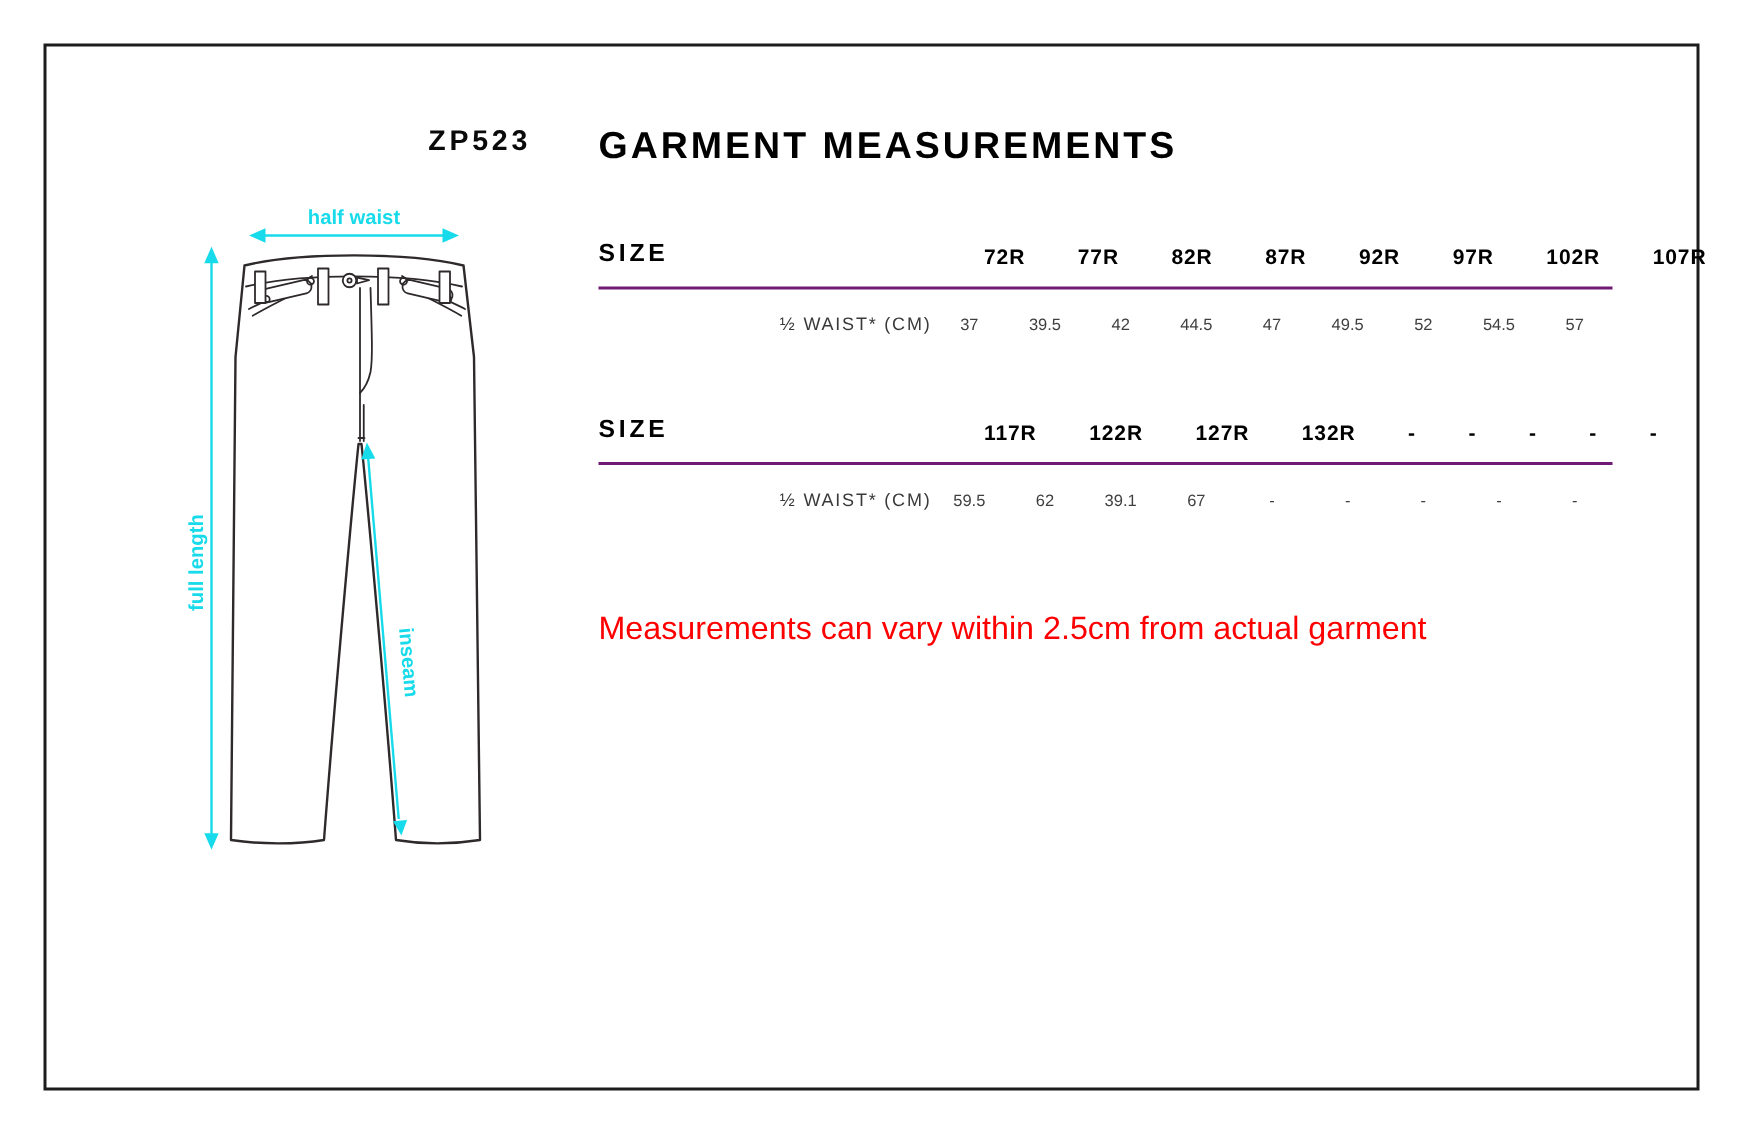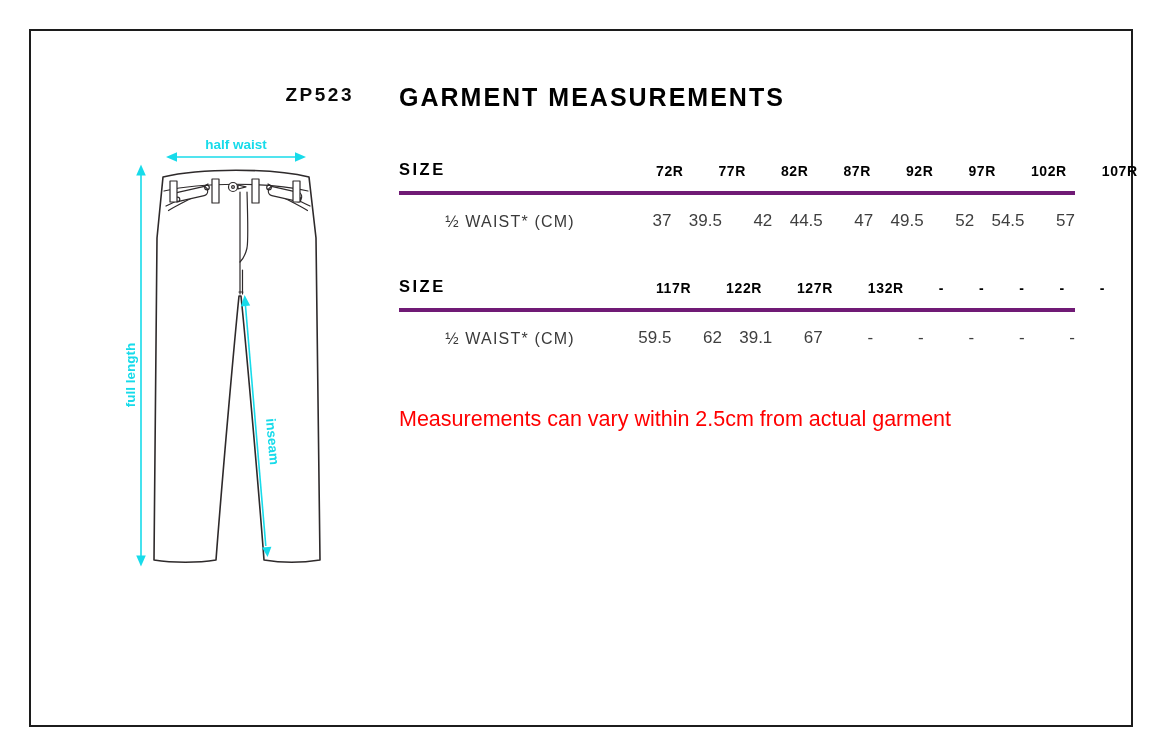--- a/index.html
+++ b/index.html
@@ -18,31 +18,31 @@
   .page-title{
     position:absolute;left:399px;top:83px;
     font-size:25px;font-weight:bold;letter-spacing:2px;color:#000000;
   }
   .diagram{position:absolute;left:120px;top:130px;width:215px;height:450px;}
   .mtable{position:absolute;left:399px;width:676px;}
   .mtable.t1{top:158px;}
   .mtable.t2{top:275px;}
   .size-row{
     display:grid;grid-template-columns:222px repeat(9,1fr);align-items:end;
-    padding:2px 0 12px 0;border-bottom:4px solid #701a75;
+    padding:2px 0 12px 0;border-bottom:2px solid #701a75;
     font-weight:bold;
   }
   .size-row .rowlabel{font-size:16.5px;letter-spacing:2.5px;text-align:left;}
   .size-row .cell{font-size:14px;letter-spacing:0.6px;text-align:left;margin-left:35px;}
   .val-row{
     display:grid;grid-template-columns:222px repeat(9,1fr);align-items:end;
     padding-top:16px;color:#3f3f3f;
   }
-  .val-row .rowlabel{font-size:16px;letter-spacing:1.2px;text-align:center;color:#3a3a3a;}
-  .val-row .cell{font-size:17px;text-align:right;}
+  .val-row .rowlabel{font-size:12px;letter-spacing:1.2px;text-align:right;color:#3a3a3a;}
+  .val-row .cell{font-size:11px;text-align:center;}
   .notes{
     position:absolute;left:399px;top:406px;width:690px;
     font-size:21.5px;line-height:27.5px;color:#111;
   }
   .notes .warning{color:#ff0000;}
   svg text.cyan-label{font-family:"Liberation Sans",sans-serif;font-weight:bold;font-size:13.5px;}
 </style>
 </head>
 <body>
 

